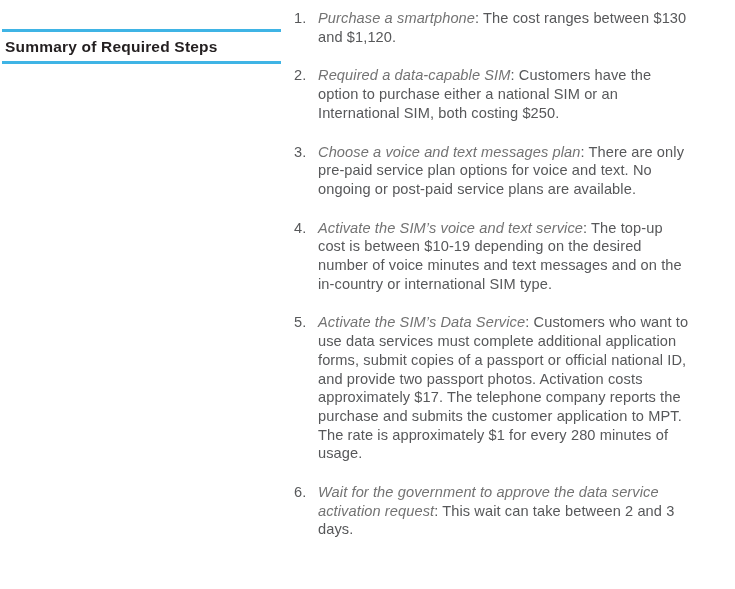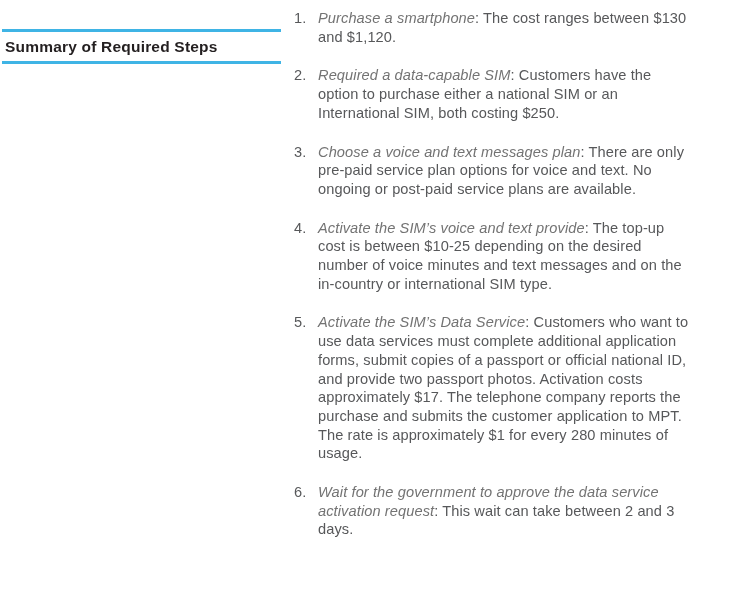--- a/index.html
+++ b/index.html
@@ -92,21 +92,21 @@
       <span class="step-body"><span class="step-lead">Required a data-capable SIM</span><span>: Customers have the option to purchase either a national SIM or an International SIM, both costing $250.</span></span>
     </li>
 
     <li>
       <span class="step-num">3.</span>
       <span class="step-body"><span class="step-lead">Choose a voice and text messages plan</span><span>: There are only pre-paid service plan options for voice and text. No ongoing or post-paid service plans are available.</span></span>
     </li>
 
     <li>
       <span class="step-num">4.</span>
-      <span class="step-body"><span class="step-lead">Activate the SIM’s voice and text provide</span><span>: The top-up cost is between $10-25 depending on the desired number of voice minutes and text messages and on the in-country or international SIM type.</span></span>
+      <span class="step-body"><span class="step-lead">Activate the SIM’s voice and text service</span><span>: The top-up cost is between $10-19 depending on the desired number of voice minutes and text messages and on the in-country or international SIM type.</span></span>
     </li>
 
     <li>
       <span class="step-num">5.</span>
       <span class="step-body"><span class="step-lead">Activate the SIM’s Data Service</span><span>: Customers who want to use data services must complete additional application forms, submit copies of a passport or official national ID, and provide two passport photos. Activation costs approximately $17. The telephone company reports the purchase and submits the customer application to MPT. The rate is approximately $1 for every 280 minutes of usage.</span></span>
     </li>
 
     <li>
       <span class="step-num">6.</span>
       <span class="step-body"><span class="step-lead">Wait for the government to approve the data service activation request</span><span>: This wait can take between 2 and 3 days.</span></span>

